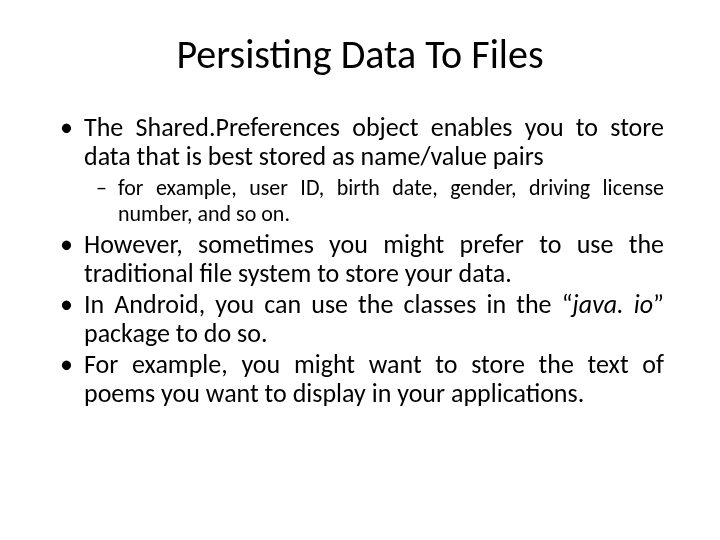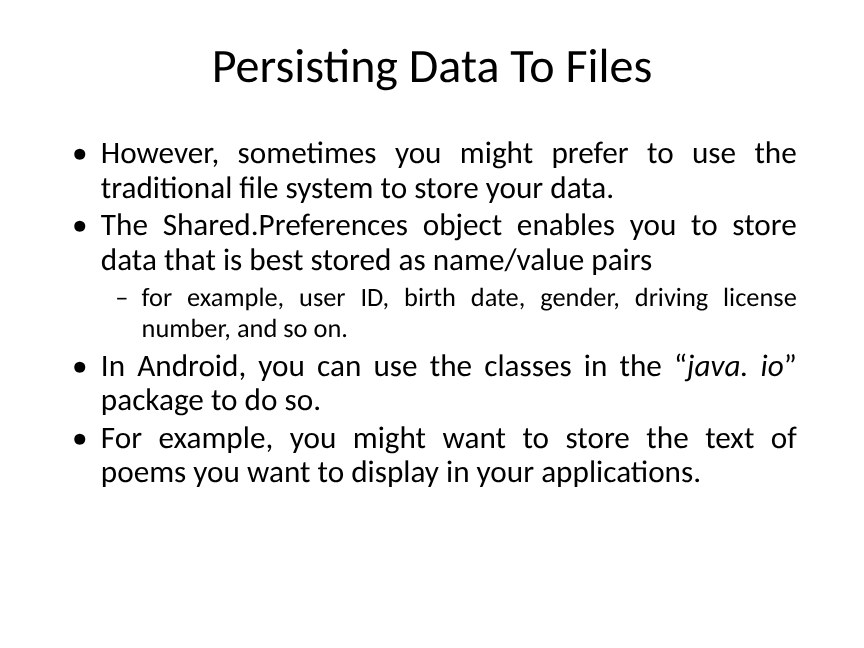--- a/index.html
+++ b/index.html
@@ -78,30 +78,30 @@
   </style>
 </head>
 <body>
 
 <div class="slide">
   <h1 class="title">Persisting Data To Files</h1>
 
   <ul class="outer">
 
     <li>
-      <div class="lvl1">However, sometimes you might prefer to use the traditional file system to store your data.</div>
-    </li>
-
-    <li>
       <div class="lvl1">The Shared.Preferences object enables you to store data that is best stored as name/value pairs</div>
       <ul class="inner">
         <li>
           <div class="lvl2">for example, user ID, birth date, gender, driving license number, and so on.</div>
         </li>
       </ul>
+    </li>
+
+    <li>
+      <div class="lvl1">However, sometimes you might prefer to use the traditional file system to store your data.</div>
     </li>
 
     <li>
       <div class="lvl1"><span>In Android, you can use the classes in the “</span><span class="italic">java. io</span><span>” package to do so.</span></div>
     </li>
 
     <li>
       <div class="lvl1">For example, you might want to store the text of poems you want to display in your applications.</div>
     </li>
 

